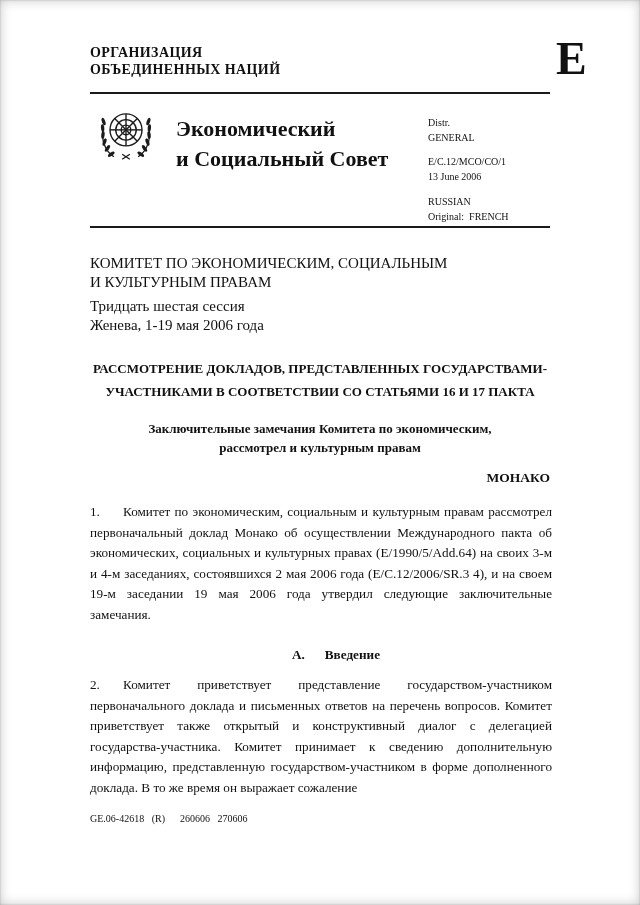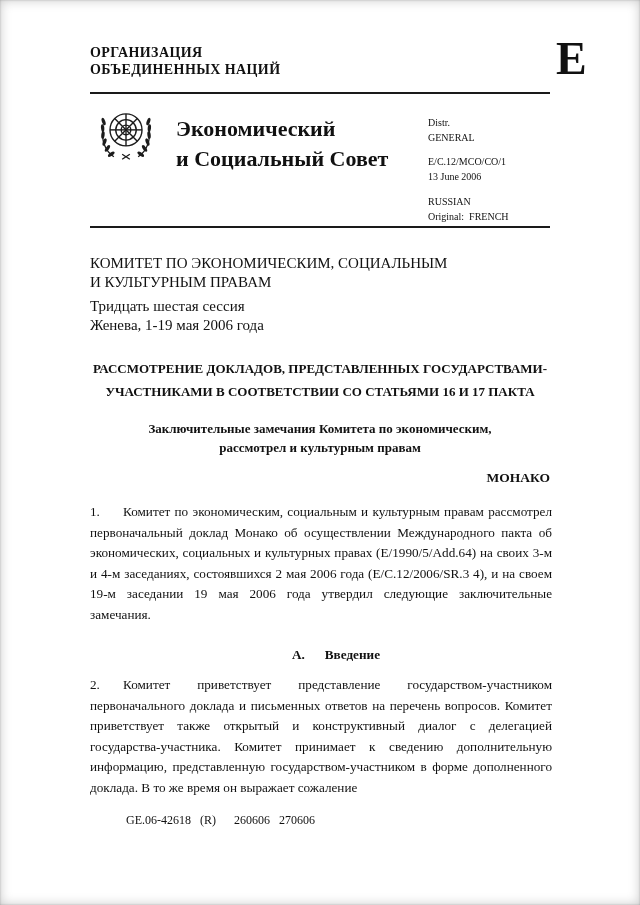--- a/index.html
+++ b/index.html
@@ -42,21 +42,21 @@
   .country { left:90px; top:470px; width:460px; text-align:right; font-weight:bold; font-size:13.5px; }
 
   .para { width:462px; font-size:13.2px; line-height:20.6px; text-align:justify; }
   .para-1 { left:90px; top:502px; }
   .para-2 { left:90px; top:675px; }
   .pnum { display:inline-block; width:33px; }
 
   .section-head { left:106px; top:639px; width:460px; text-align:center; font-weight:bold; font-size:13.2px;margin-top:8px; }
   .sec-letter { margin-right:20px; }
 
-  .footer { left:90px; top:813px; font-size:12px; white-space:pre;margin-left:36px; }
+  .footer { left:90px; top:813px; font-size:10px; white-space:pre; }
 </style>
 </head>
 <body>
 
 <div class="page">
 
   <div class="abs org-block">
     <div>ОРГАНИЗАЦИЯ</div>
     <div>ОБЪЕДИНЕННЫХ НАЦИЙ</div>
   </div>

